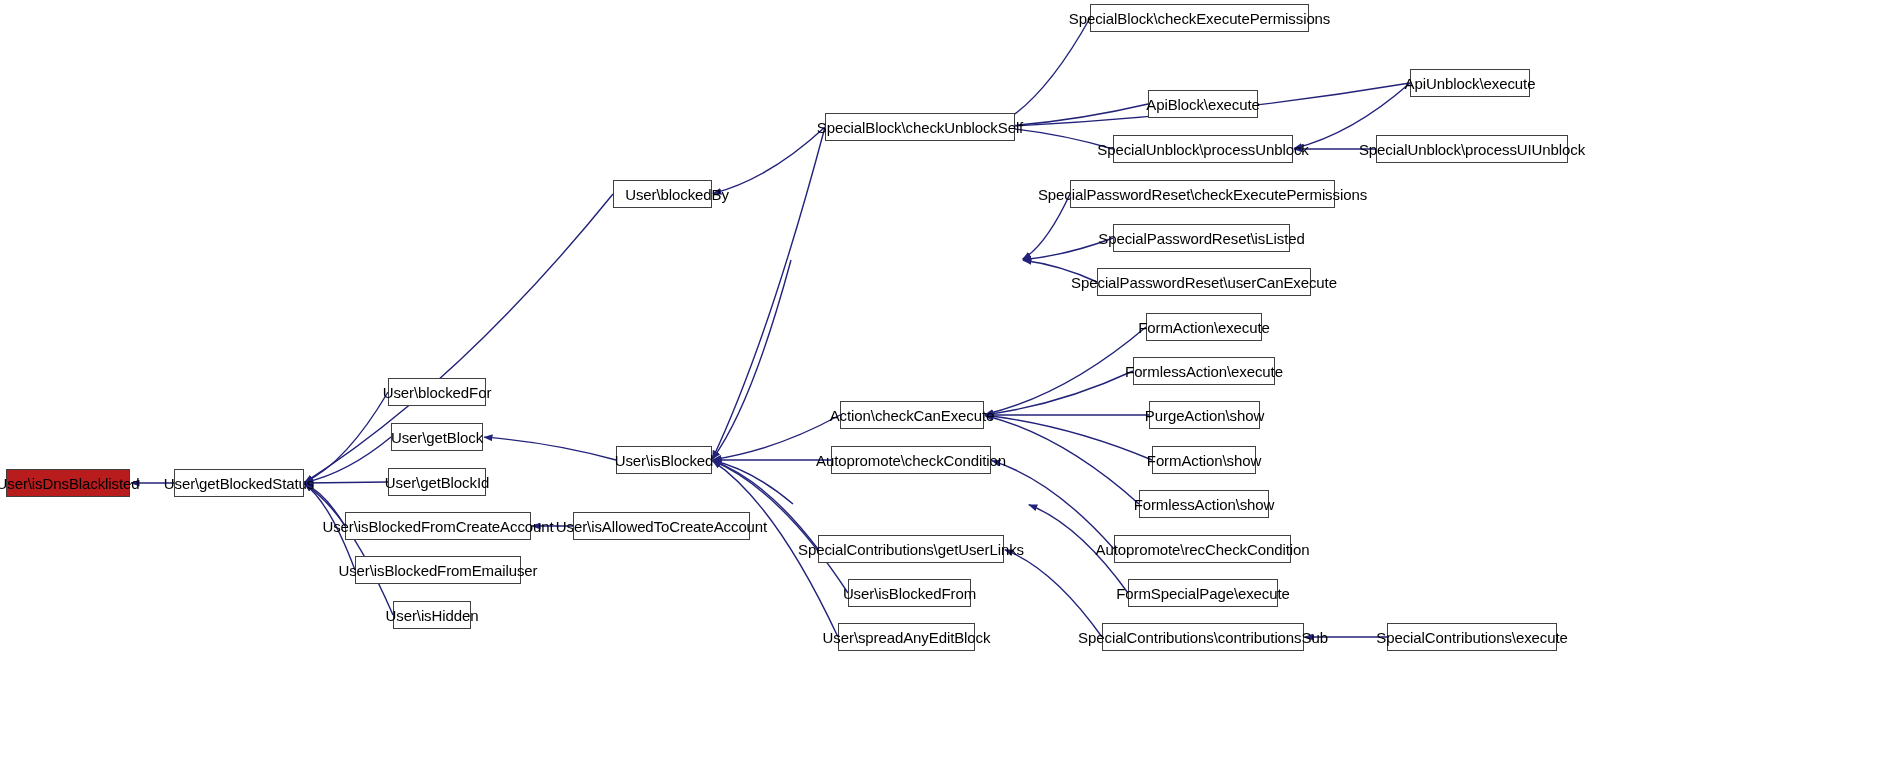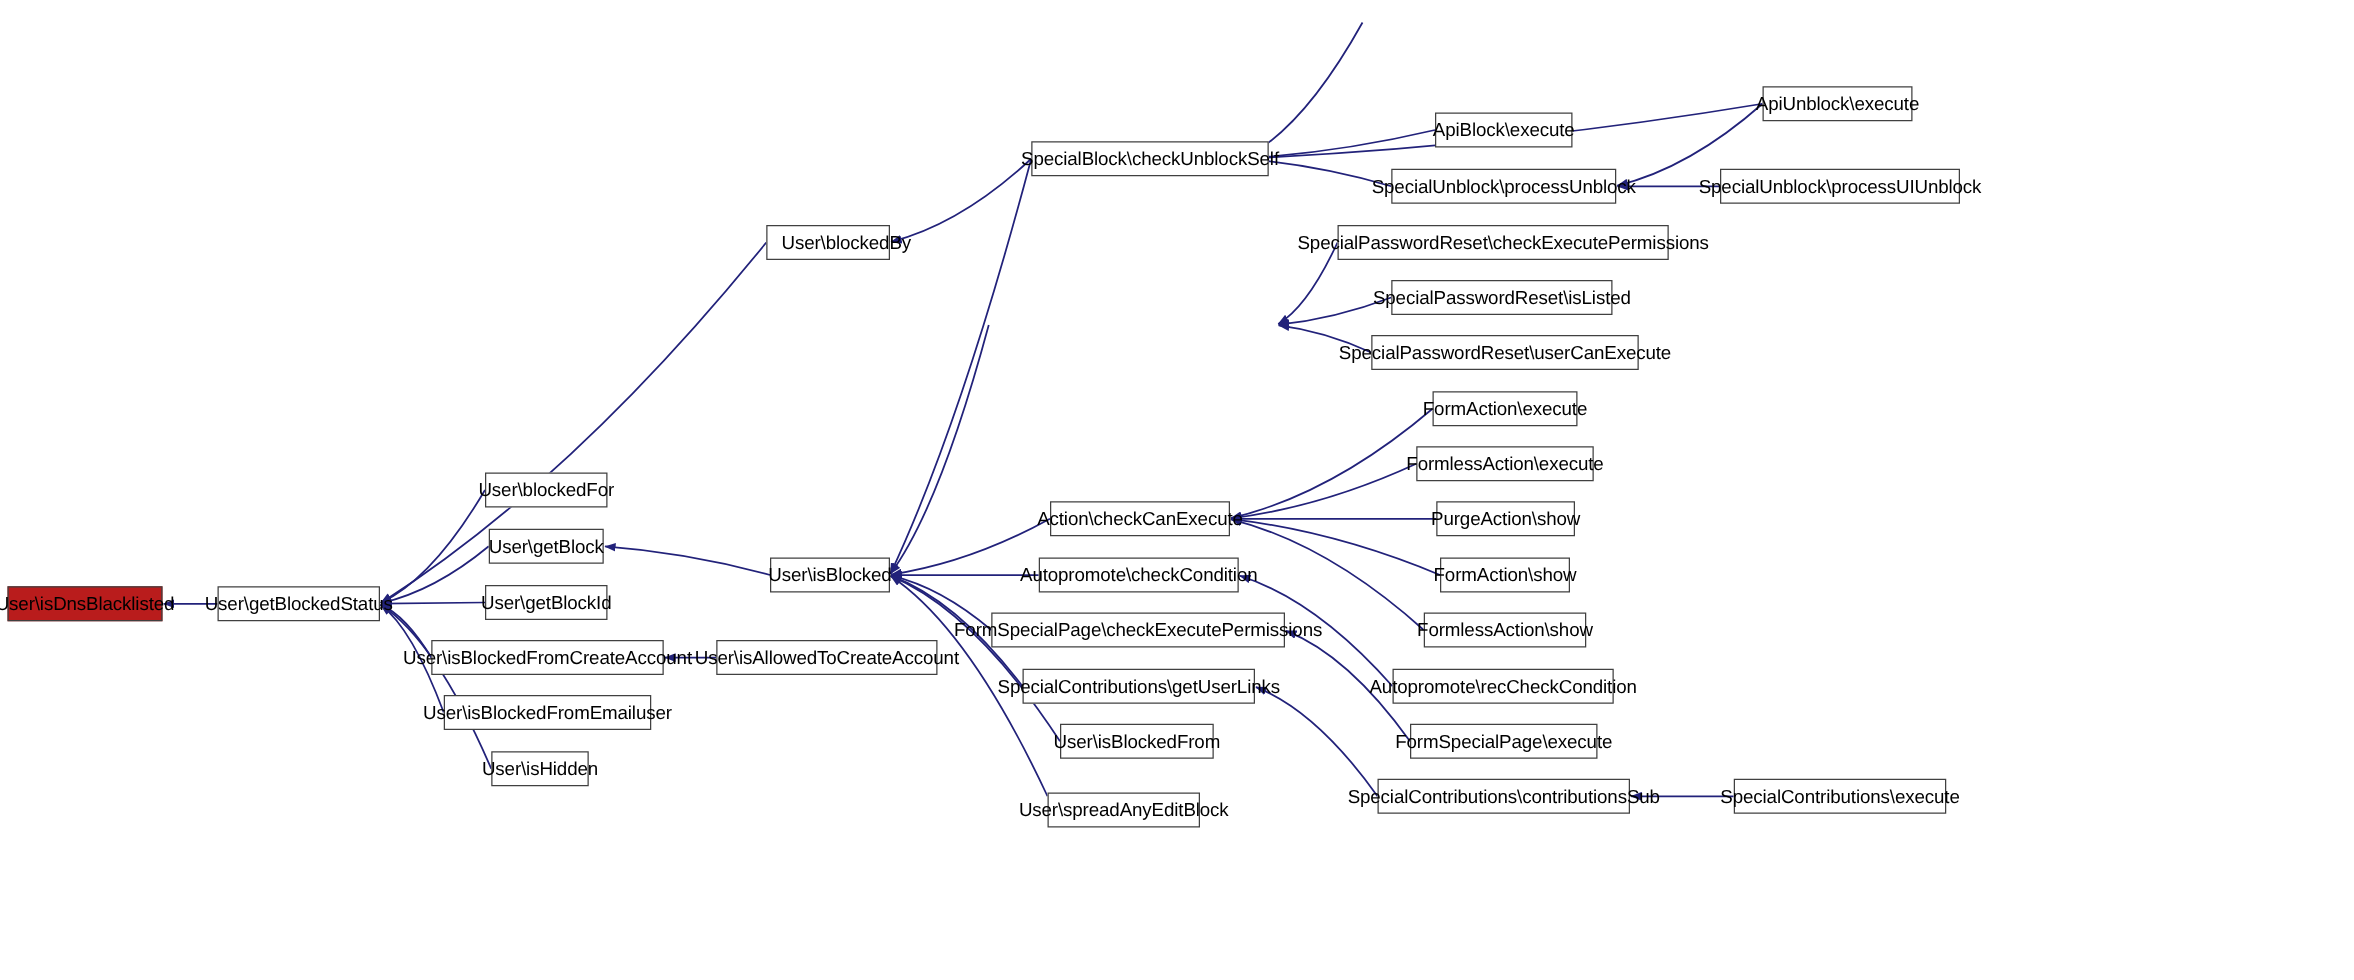--- a/index.html
+++ b/index.html
@@ -130,31 +130,31 @@
     </div>
     <div class="node" style="left: 825px; top: 113px; width: 190px;">
       <span class="node-label">SpecialBlock\checkUnblockSelf</span>
     </div>
     <div class="node" style="left: 840px; top: 401px; width: 144px; text-align: center;">
       <span class="node-label">Action\checkCanExecute</span>
     </div>
     <div class="node" style="left: 831px; top: 446px; width: 160px;">
       <span class="node-label">Autopromote\checkCondition</span>
     </div>
-    <div class="node" style="left: 793px; top: 490px; width: 235px;">
-      <span class="node-label">FormSpecialPage\checkExecutePermissions</span>
-    </div>
     <div class="node" style="left: 818px; top: 535px; width: 186px;">
       <span class="node-label">SpecialContributions\getUserLinks</span>
     </div>
     <div class="node" style="left: 848px; top: 579px; width: 123px;">
       <span class="node-label">User\isBlockedFrom</span>
     </div>
-    <div class="node" style="left: 838px; top: 623px; width: 122px; margin-top: 11px;">
+    <div class="node" style="left: 838px; top: 623px; width: 137px;">
       <span class="node-label">User\spreadAnyEditBlock</span>
+    </div>
+    <div class="node" style="left: 1090px; top: 4px; width: 219px;">
+      <span class="node-label">SpecialBlock\checkExecutePermissions</span>
     </div>
     <div class="node" style="left: 1148px; top: 90px; width: 110px;">
       <span class="node-label">ApiBlock\execute</span>
     </div>
     <div class="node" style="left: 1113px; top: 135px; width: 180px;">
       <span class="node-label">SpecialUnblock\processUnblock</span>
     </div>
     <div class="node" style="left: 1070px; top: 180px; width: 265px;">
       <span class="node-label">SpecialPasswordReset\checkExecutePermissions</span>
     </div>

